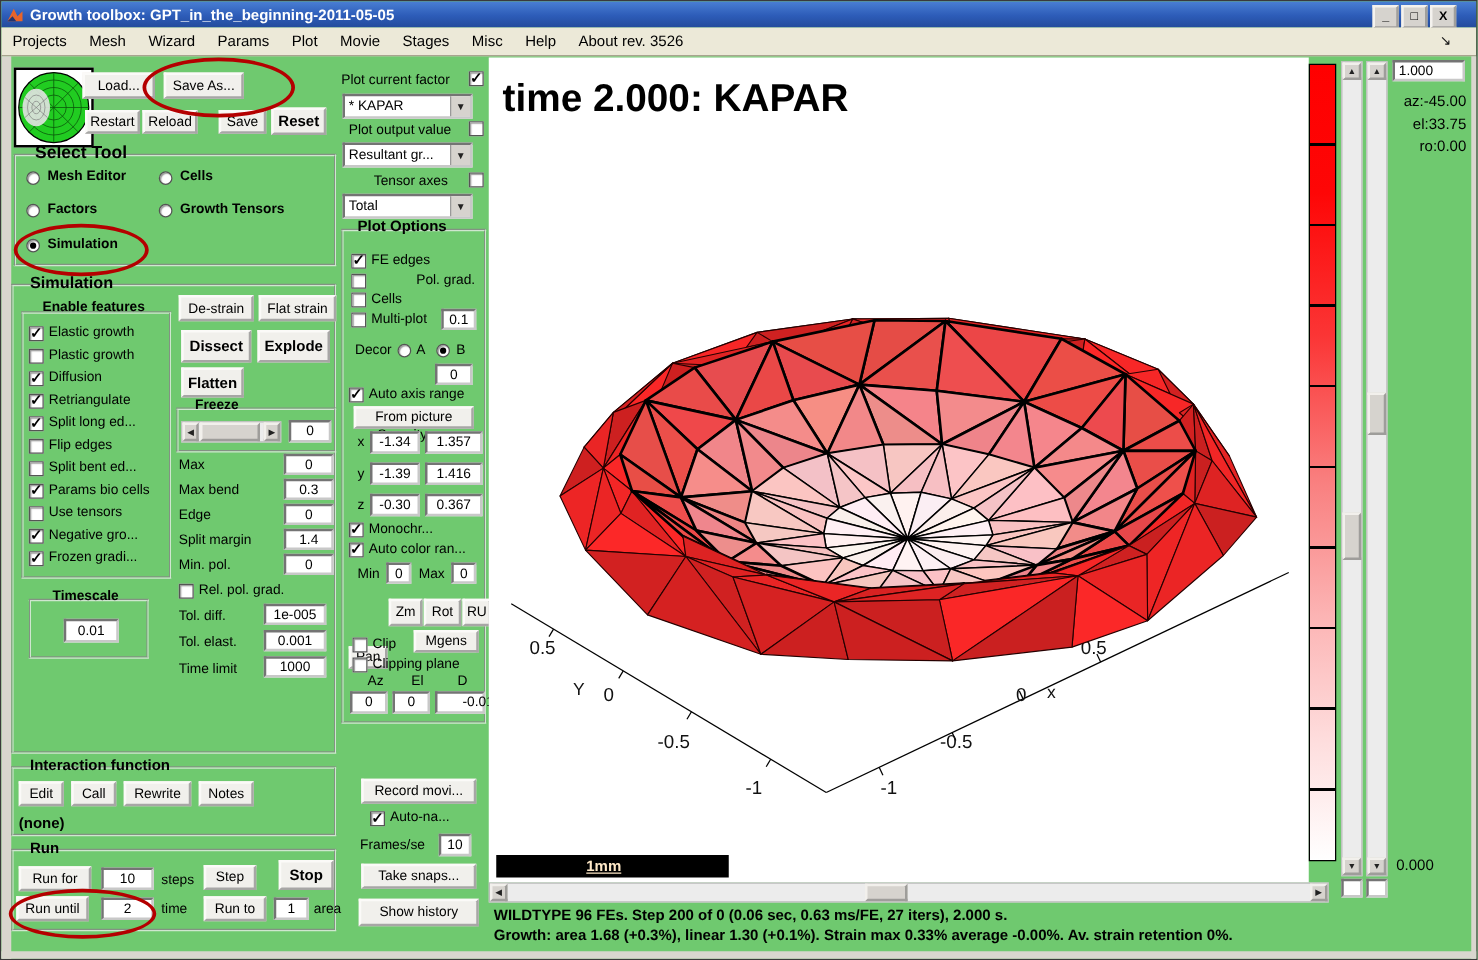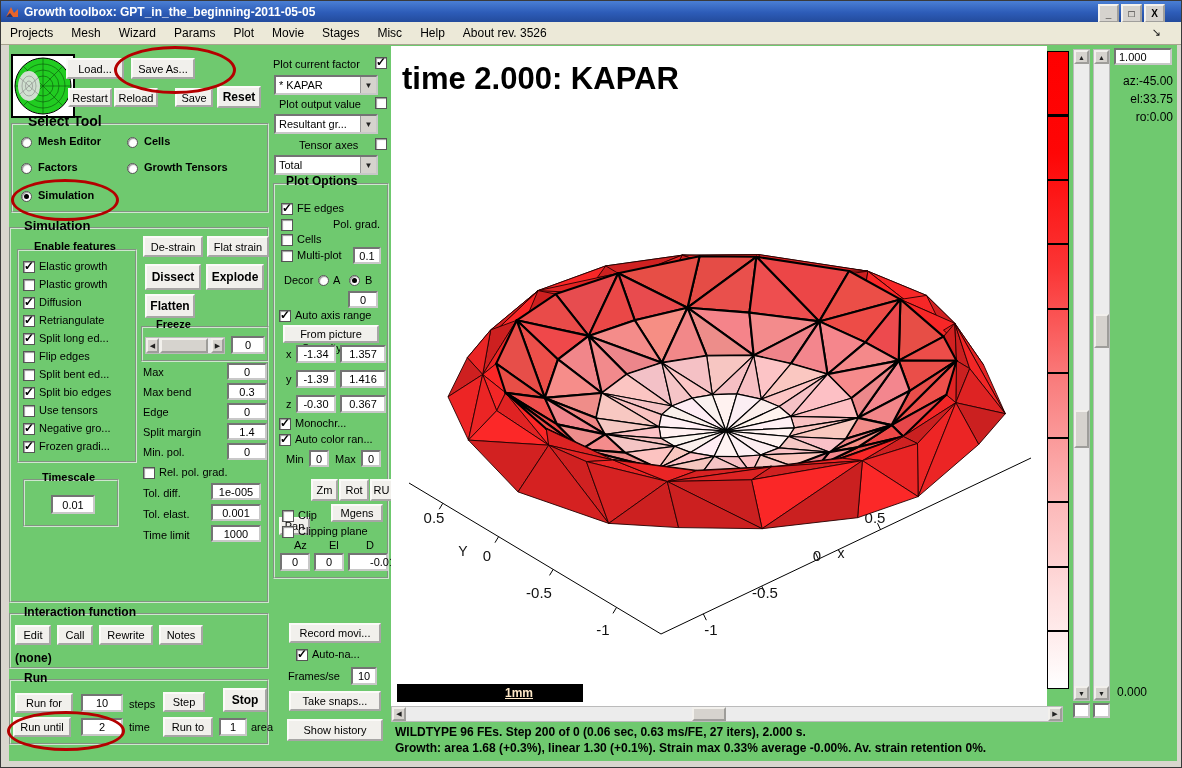--- a/index.html
+++ b/index.html
@@ -32,21 +32,21 @@
   .dd .arr{width:15px;height:100%;background:#d6d3ce;border-left:1px solid #999;display:flex;align-items:center;justify-content:center;font-size:8px;color:#222;}
   .ann{position:absolute;border:3px solid #b40000;border-radius:50%;pointer-events:none;z-index:60;}
   
   .sarr{position:absolute;background:#d6d3ce;border:2px outset #f2f0ec;display:flex;align-items:center;justify-content:center;font-size:7px;color:#222;box-sizing:border-box;}
   .strack{position:absolute;background:#ececec;border:1px solid #bbb;box-sizing:border-box;}
   .sthumb{position:absolute;background:#d6d3ce;border:2px outset #f2f0ec;box-sizing:border-box;}
   #plotwhite{position:absolute;left:390px;top:45px;width:656px;height:660px;background:#fff;}
   #plot3d{position:absolute;left:390px;top:45px;width:656px;height:660px;}
   #plottitle{position:absolute;left:401px;top:60px;font-size:31px;font-weight:bold;color:#000;letter-spacing:0px;}
   #scalebar{position:absolute;left:396px;top:683px;width:186px;height:18px;background:#000;color:#fff;font-size:12px;font-weight:bold;display:flex;align-items:center;}
-  #scalebar span{margin-left:108px;color:#ffe9c8;text-decoration:underline;}
+  #scalebar span{margin-left:72px;color:#ffe9c8;text-decoration:underline;}
   #colorbar{position:absolute;left:1046px;top:50px;width:22px;height:638px;border:1px solid #000;box-sizing:border-box;
     background:
       repeating-linear-gradient(180deg,transparent 0px,transparent 62.5px,#000 62.5px,#000 64.5px),
       linear-gradient(180deg,#ff0000 0%,#fe0606 16%,#fb3535 34%,#f97e7e 52%,#fcb6b6 70%,#fedddd 85%,#ffffff 100%);}
   .statusline{position:absolute;font-size:12px;font-weight:bold;color:#000;white-space:nowrap;}
   .rtxt{position:absolute;font-size:12px;color:#000;white-space:nowrap;}
 </style>
 </head>
 <body>
 
@@ -139,21 +139,21 @@
       <div class="lbl" style="left:22px;top:47px;">Diffusion</div>
       <div class="cb on" style="left:6px;top:66px;"></div>
       <div class="lbl" style="left:22px;top:65px;">Retriangulate</div>
       <div class="cb on" style="left:6px;top:84px;"></div>
       <div class="lbl" style="left:22px;top:83px;">Split long ed...</div>
       <div class="cb" style="left:6px;top:102px;"></div>
       <div class="lbl" style="left:22px;top:101px;">Flip edges</div>
       <div class="cb" style="left:6px;top:120px;"></div>
       <div class="lbl" style="left:22px;top:119px;">Split bent ed...</div>
       <div class="cb on" style="left:6px;top:138px;"></div>
-      <div class="lbl" style="left:22px;top:137px;">Split bio edges</div>
+      <div class="lbl" style="left:22px;top:137px;">Params bio cells</div>
       <div class="cb" style="left:6px;top:156px;"></div>
       <div class="lbl" style="left:22px;top:155px;">Use tensors</div>
       <div class="cb on" style="left:6px;top:174px;"></div>
       <div class="lbl" style="left:22px;top:173px;">Negative gro...</div>
       <div class="cb on" style="left:6px;top:192px;"></div>
       <div class="lbl" style="left:22px;top:191px;">Frozen gradi...</div>
     </div>
 
   <div class="btn" style="left:142px;top:235px;width:60px;height:21px;">De-strain</div>
   <div class="btn" style="left:206px;top:235px;width:62px;height:21px;">Flat strain</div>

